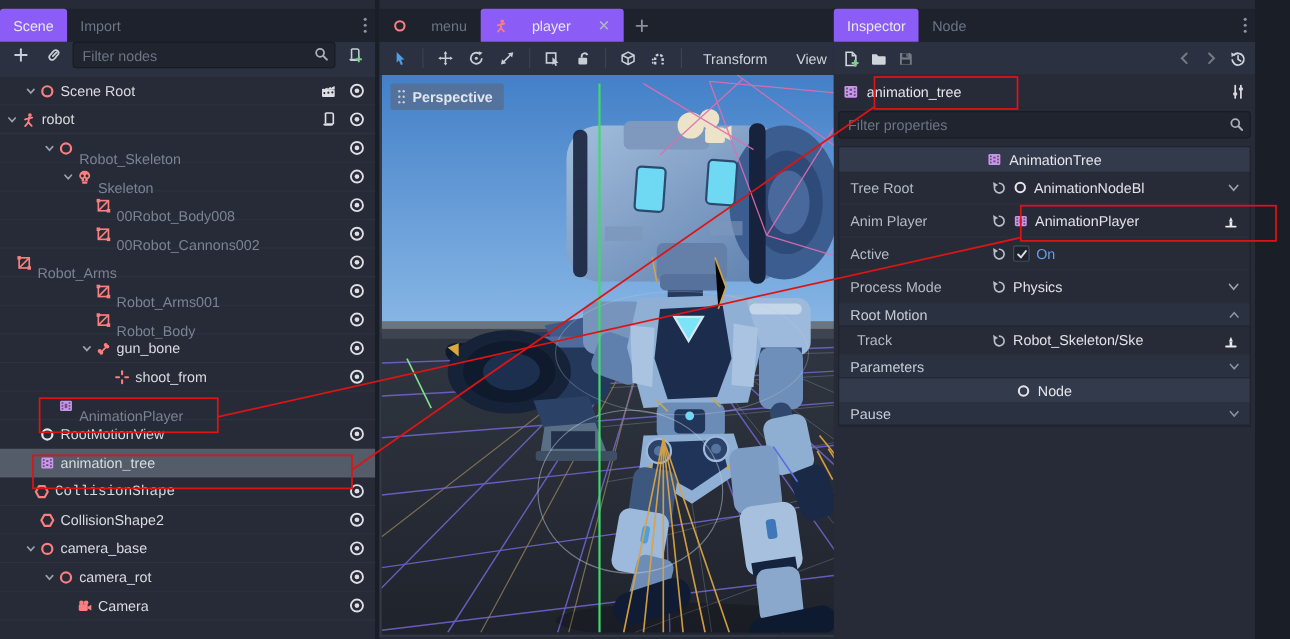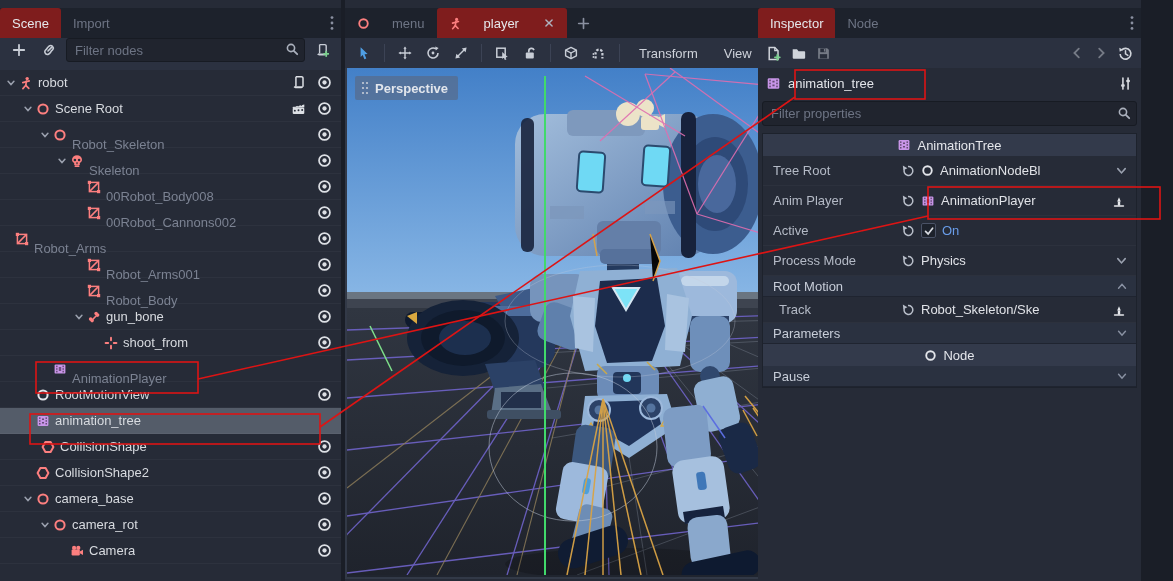--- a/index.html
+++ b/index.html
@@ -6,21 +6,21 @@
   html,body { width:1173px; height:581px; background:#1a1e27; overflow:hidden;
               font-family:"Liberation Sans", sans-serif; font-size:13px; color:#cfd3da; }
   .hidden-defs { position:absolute; width:0; height:0; overflow:hidden; }
 
   
   .icon { display:inline-flex; align-items:center; justify-content:center; flex:0 0 auto; }
   .icon svg { display:block; }
   .dock { position:absolute; top:0; height:581px; }
   .tabstrip { height:30px; margin-top:8px; background:#1d222c; display:flex; align-items:stretch; position:relative; }
   .tab { display:flex; align-items:center; gap:6px; padding:0 12px; color:#6d7484; cursor:default; }
-  .tab.active { background:#7f1d1d; color:#e6e8ec; border-radius:3px 3px 0 0; }
+  .tab.active { background:#8b5cf6; color:#e6e8ec; border-radius:3px 3px 0 0; }
   .dots-menu { position:absolute; right:6px; top:7px; color:#8a90a0; }
 
   
   #scene-dock { left:0; width:341px; background:#262b37; }
   .scene-toolbar { height:32px; background:#2b3140; display:flex; align-items:flex-start; padding:0 6px; gap:4px; }
   .tool-btn { width:26px; height:24px; display:flex; align-items:center; justify-content:center; color:#c8cdd6; border-radius:3px; }
   .filter-wrap { position:relative; flex:1; height:24px; }
   .filter-wrap input { width:100%; height:100%; background:#20242e; border:1px solid #171b23; border-radius:3px;
                        color:#d6d9de; padding:0 26px 0 8px; font:inherit; outline:none; }
   .filter-wrap input::placeholder { color:#6d7484; }
@@ -394,60 +394,60 @@
     </span>
     <span class="tool-btn">
         <span class="icon">
           <svg width="14" height="14">
             <use href="#i-script-add"></use>
           </svg>
         </span>
       </span>
   </div>
   <div class="tree" id="scene-tree">
+      <div class="tree-row" style="padding-left: 21px;">
+    <span class="chev icon">
+          <svg width="12" height="12">
+            <use href="#i-treechev"></use>
+          </svg>
+        </span>
+    <span class="nicon icon c-red">
+          <svg width="14" height="14">
+            <use href="#i-spatial"></use>
+          </svg>
+        </span>
+    <span class="label">Scene Root</span>
+    <span class="spacer"></span>
+  <span class="row-btn">
+          <svg width="15" height="15">
+            <use href="#i-movie"></use>
+          </svg>
+        </span>
+        <span class="row-btn">
+          <svg width="15" height="15">
+            <use href="#i-eye"></use>
+          </svg>
+        </span>
+      </div>
       <div class="tree-row" style="padding-left: 4px;">
     <span class="chev icon">
           <svg width="12" height="12">
             <use href="#i-treechev"></use>
           </svg>
         </span>
     <span class="nicon icon c-red">
           <svg width="14" height="14">
             <use href="#i-character"></use>
           </svg>
         </span>
     <span class="label">robot</span>
     <span class="spacer"></span>
   <span class="row-btn">
           <svg width="15" height="15">
             <use href="#i-script"></use>
-          </svg>
-        </span>
-        <span class="row-btn">
-          <svg width="15" height="15">
-            <use href="#i-eye"></use>
-          </svg>
-        </span>
-      </div>
-      <div class="tree-row" style="padding-left: 21px;">
-    <span class="chev icon">
-          <svg width="12" height="12">
-            <use href="#i-treechev"></use>
-          </svg>
-        </span>
-    <span class="nicon icon c-red">
-          <svg width="14" height="14">
-            <use href="#i-spatial"></use>
-          </svg>
-        </span>
-    <span class="label">Scene Root</span>
-    <span class="spacer"></span>
-  <span class="row-btn">
-          <svg width="15" height="15">
-            <use href="#i-movie"></use>
           </svg>
         </span>
         <span class="row-btn">
           <svg width="15" height="15">
             <use href="#i-eye"></use>
           </svg>
         </span>
       </div>
       <div class="tree-row dim" style="padding-left: 38px;">
     <span class="chev icon">
@@ -660,21 +660,21 @@
           </svg>
         </span>
     <span class="nicon icon c-purple">
           <svg width="14" height="14">
             <use href="#i-animtree"></use>
           </svg>
         </span>
     <span class="label">animation_tree</span>
     <span class="spacer"></span>
   </div>
-      <div class="tree-row" style="padding-left: 26px;">
+      <div class="tree-row" style="padding-left: 16px; font-family: Liberation Mono, monospace;">
     <span class="chev icon empty">
           <svg width="12" height="12">
             <use href="#i-treechev"></use>
           </svg>
         </span>
     <span class="nicon icon c-red">
           <svg width="14" height="14">
             <use href="#i-collision"></use>
           </svg>
         </span>

